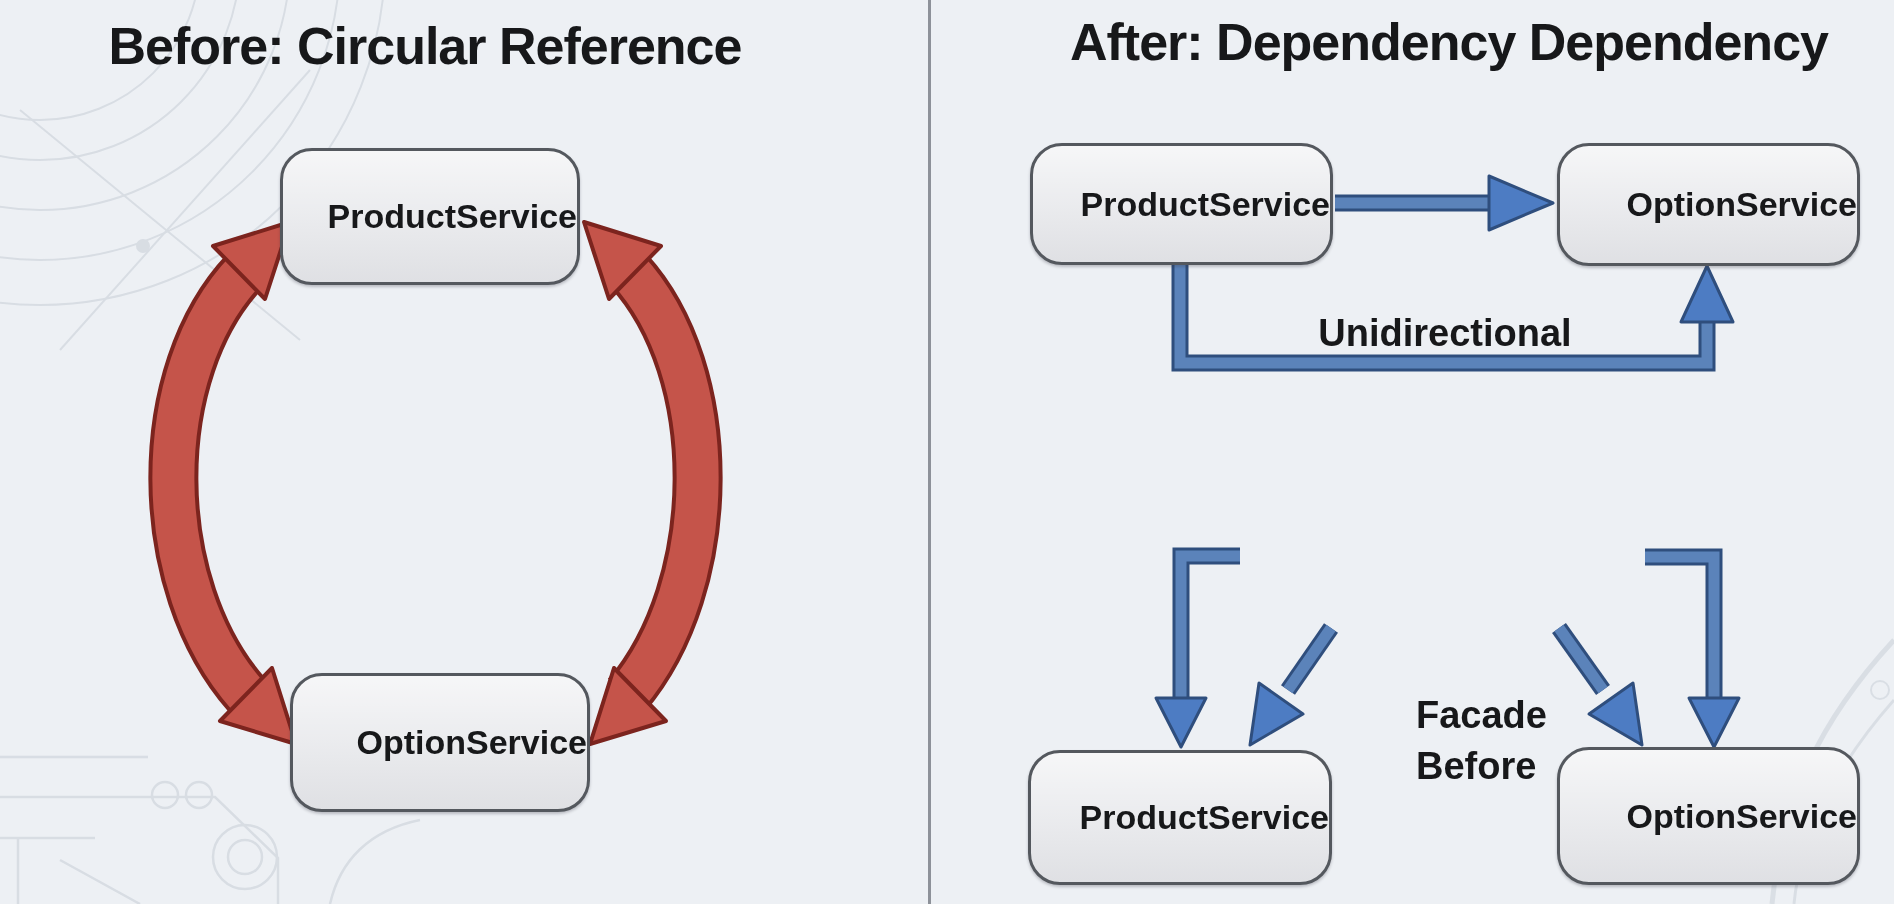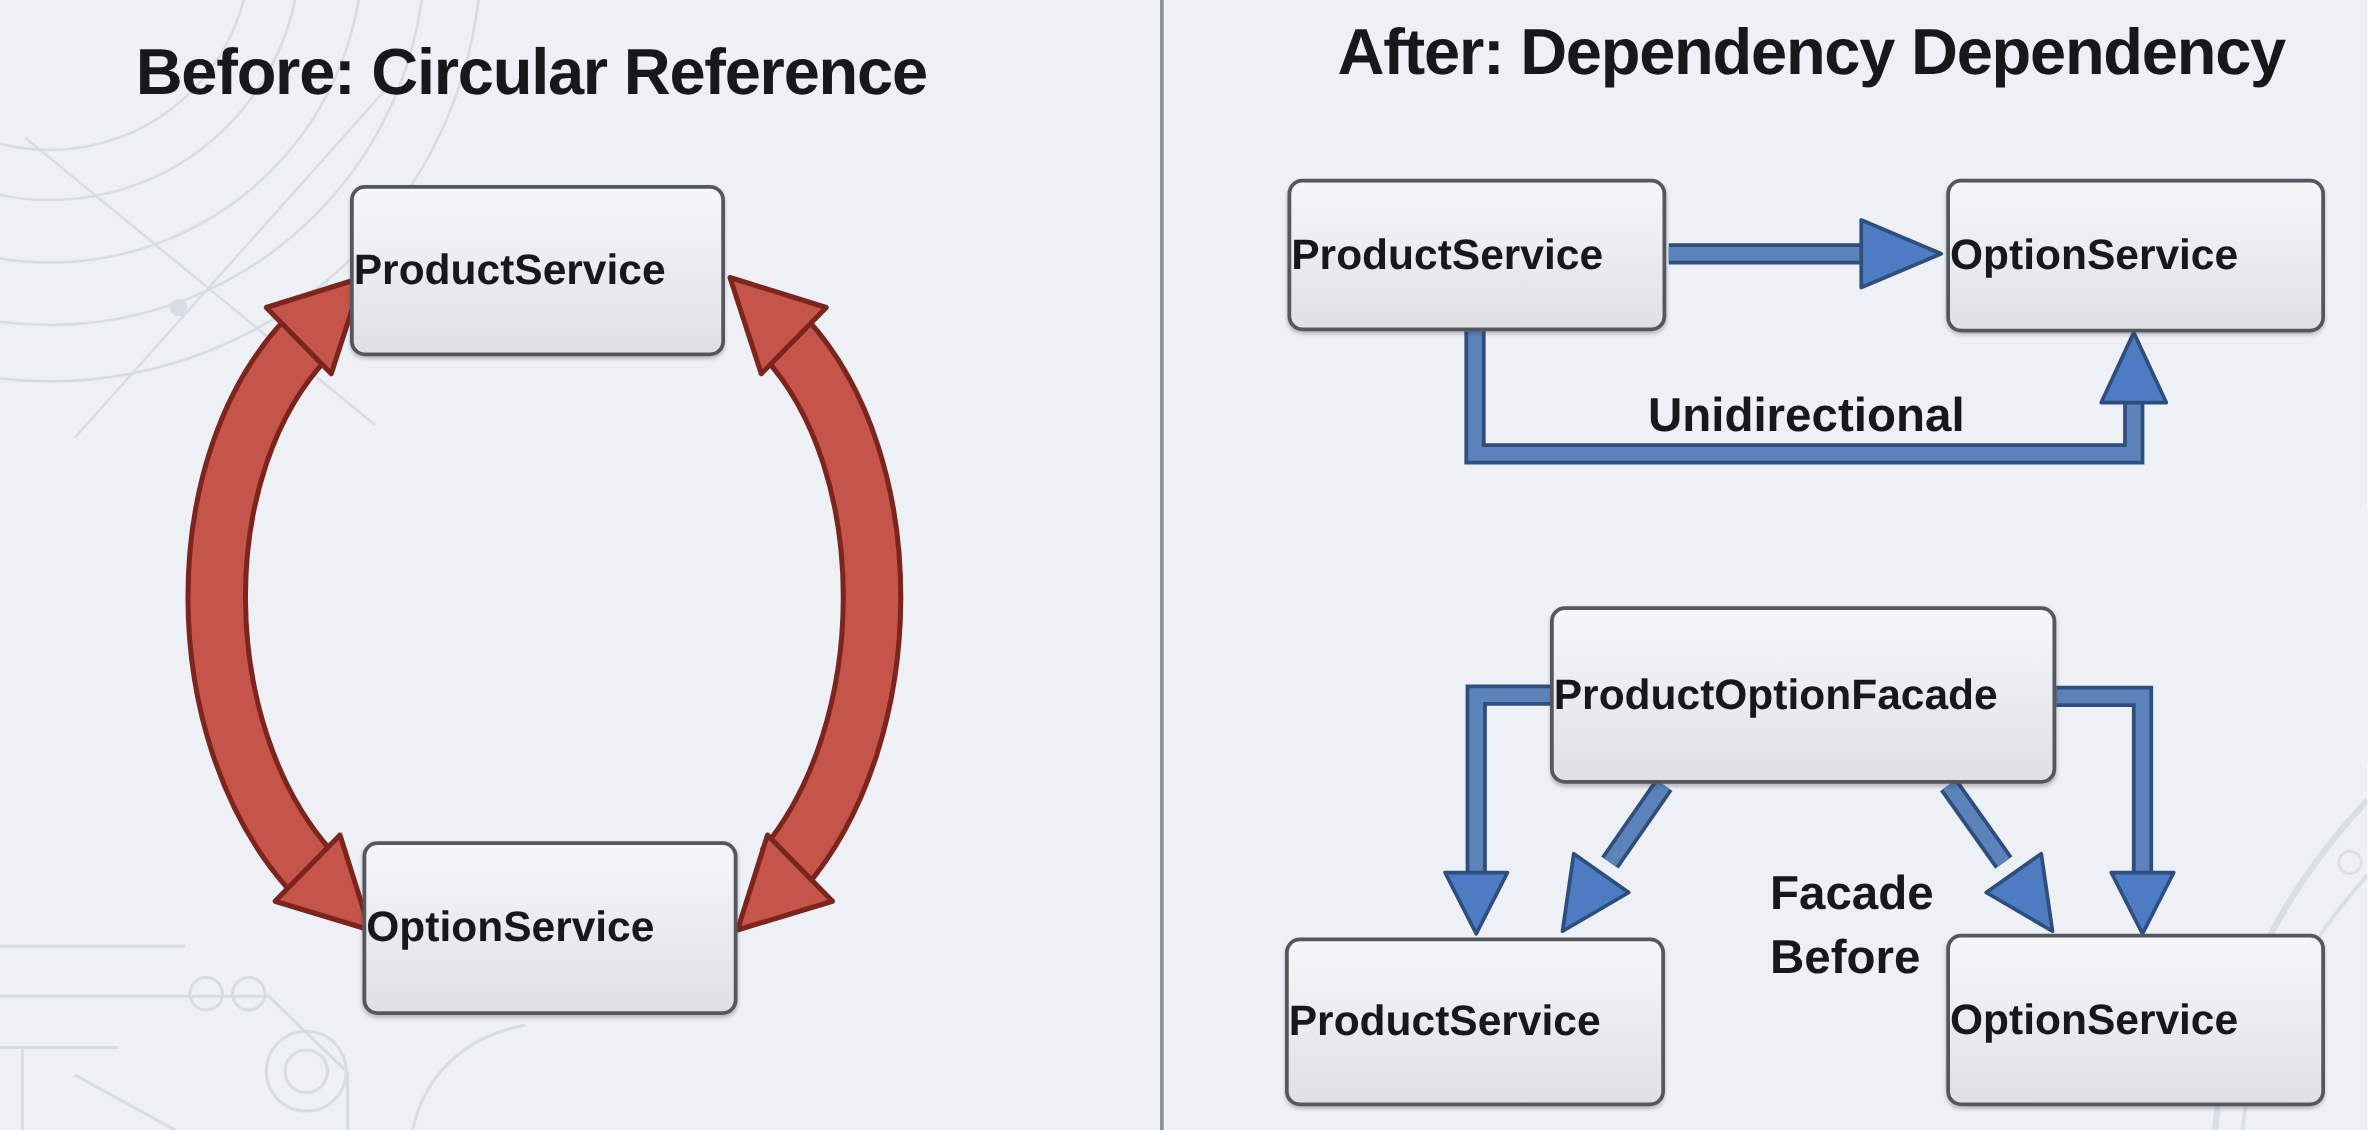--- a/index.html
+++ b/index.html
@@ -14,24 +14,24 @@
     position:absolute; top:0; width:3px; height:904px;
     background:var(--divider,#8d9199); z-index:3;
   }
   .panel-title {
     position:absolute; z-index:2; text-align:center;
     font-size:52px; font-weight:700; letter-spacing:-1px;
     color:var(--text,#17181a); white-space:nowrap;
   }
   .node {
     position:absolute; z-index:2; box-sizing:border-box;
-    border:3px solid var(--box-border,#54585e); border-radius:12px;
+    border:3px solid var(--box-border,#54585e); border-radius:32px;
     background:linear-gradient(180deg, rgba(255,255,255,0.60) 0%, rgba(255,255,255,0.12) 45%, rgba(40,40,55,0.05) 100%), var(--box-fill,#e9eaed);
     box-shadow:0 2px 3px rgba(50,50,65,0.28);
-    display:flex; align-items:center; justify-content:flex-start;
+    display:flex; align-items:center; justify-content:flex-end;
     font-size:34px; font-weight:700; white-space:nowrap;
   }
   .free-label {
     position:absolute; z-index:2; font-weight:700; font-size:38px;
     line-height:51px; color:var(--text,#17181a); white-space:nowrap;
   }
   .free-label.centered { text-align:center; }
   .lbl-line { display:block; }
 </style>
 </head>
@@ -105,41 +105,38 @@
       <polygon points="1642,745 1589,714 1633,683" fill="var(--blue-head)" stroke="var(--blue-outline)" stroke-width="3" stroke-linejoin="round"></polygon>
 
       <path d="M 1645,557 L 1714,557 L 1714,700" fill="none" stroke="var(--blue-outline)" stroke-width="17" stroke-linejoin="miter"></path>
       <path d="M 1645,557 L 1714,557 L 1714,700" fill="none" stroke="var(--blue-fill)" stroke-width="11" stroke-linejoin="miter"></path>
       <polygon points="1714,747 1689,698 1739,698" fill="var(--blue-head)" stroke="var(--blue-outline)" stroke-width="3" stroke-linejoin="round"></polygon>
     </g>
   </svg>
 
   <div class="divider" style="left:928px;"></div>
 
-  <div class="panel-title" style="left:90px; top:28px; width:670px;">Before: Circular Reference</div>
+  <div class="panel-title" style="left:90px; top:16px; width:670px;">Before: Circular Reference</div>
   <div class="panel-title" style="left:1070px; top:12px; width:740px;">After: Dependency Dependency</div>
 
   <div class="node" style="left:280px; top:148px; width:300px; height:137px;">
     <span>ProductService</span>
   </div>
   <div class="node" style="left:290px; top:673px; width:300px; height:139px;">
     <span>OptionService</span>
   </div>
 
   <div class="node" style="left:1030px; top:143px; width:303px; height:122px;">
     <span>ProductService</span>
   </div>
   <div class="node" style="left:1557px; top:143px; width:303px; height:123px;">
     <span>OptionService</span>
   </div>
   <div class="free-label centered" style="left:1280px; top:308px; width:330px;">Unidirectional</div>
 
-  <div class="node" style="left:1240px; top:485px; width:405px; height:142px;">
-    <span>ProductOptionFacade</span>
-  </div>
   <div class="node" style="left:1028px; top:750px; width:304px; height:135px;">
     <span>ProductService</span>
   </div>
   <div class="node" style="left:1557px; top:747px; width:303px; height:138px;">
     <span>OptionService</span>
   </div>
   <div class="free-label" style="left:1416px; top:690px;">
     <span class="lbl-line">Facade</span>
     <span class="lbl-line">Before</span>
   </div>

